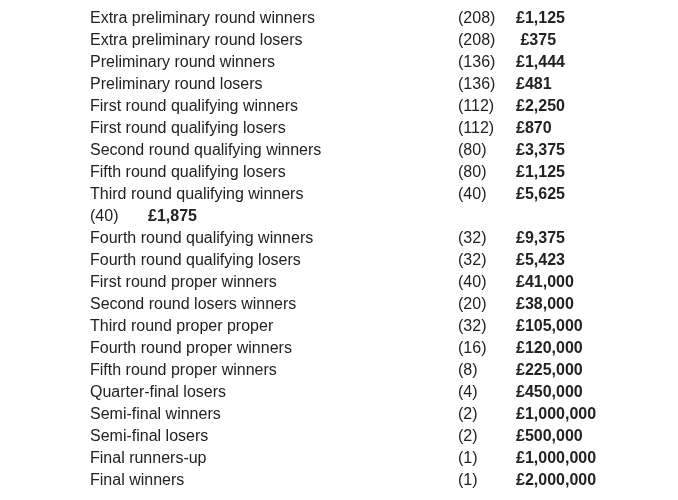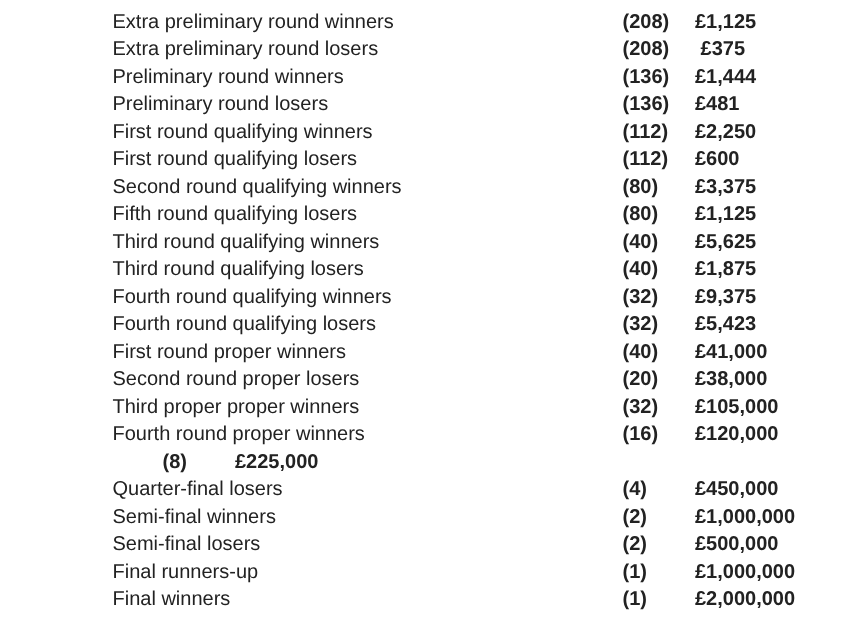--- a/index.html
+++ b/index.html
@@ -23,22 +23,21 @@
     height: 22px;
     line-height: 22px;
     white-space: pre;
   }
   .round-label {
     width: 368px;
     font-weight: 400;
   }
   .team-count {
     width: 58px;
-    font-weight: 700;
-    margin-left: 40px;
+    font-weight: 400;
   }
   .prize-amount {
     font-weight: 700;
   }
 </style>
 </head>
 <body>
 
 <div class="page">
   <div id="rows">
@@ -68,21 +67,21 @@
 
   <div class="row">
     <span class="round-label">First round qualifying winners</span>
     <span class="team-count">(112)</span>
     <span class="prize-amount">£2,250</span>
   </div>
 
   <div class="row">
     <span class="round-label">First round qualifying losers</span>
     <span class="team-count">(112)</span>
-    <span class="prize-amount">£600</span>
+    <span class="prize-amount">£870</span>
   </div>
 
   <div class="row">
     <span class="round-label">Second round qualifying winners</span>
     <span class="team-count">(80)</span>
     <span class="prize-amount">£3,375</span>
   </div>
 
   <div class="row">
     <span class="round-label">Fifth round qualifying losers</span>
@@ -90,21 +89,20 @@
     <span class="prize-amount">£1,125</span>
   </div>
 
   <div class="row">
     <span class="round-label">Third round qualifying winners</span>
     <span class="team-count">(40)</span>
     <span class="prize-amount">£5,625</span>
   </div>
 
   <div class="row">
-    <span class="round-label">Third round qualifying losers</span>
     <span class="team-count">(40)</span>
     <span class="prize-amount">£1,875</span>
   </div>
 
   <div class="row">
     <span class="round-label">Fourth round qualifying winners</span>
     <span class="team-count">(32)</span>
     <span class="prize-amount">£9,375</span>
   </div>
 
@@ -114,38 +112,39 @@
     <span class="prize-amount">£5,423</span>
   </div>
 
   <div class="row">
     <span class="round-label">First round proper winners</span>
     <span class="team-count">(40)</span>
     <span class="prize-amount">£41,000</span>
   </div>
 
   <div class="row">
-    <span class="round-label">Second round proper losers</span>
+    <span class="round-label">Second round losers winners</span>
     <span class="team-count">(20)</span>
     <span class="prize-amount">£38,000</span>
   </div>
 
   <div class="row">
-    <span class="round-label">Third proper proper winners</span>
+    <span class="round-label">Third round proper proper</span>
     <span class="team-count">(32)</span>
     <span class="prize-amount">£105,000</span>
   </div>
 
   <div class="row">
     <span class="round-label">Fourth round proper winners</span>
     <span class="team-count">(16)</span>
     <span class="prize-amount">£120,000</span>
   </div>
 
   <div class="row">
+    <span class="round-label">Fifth round proper winners</span>
     <span class="team-count">(8)</span>
     <span class="prize-amount">£225,000</span>
   </div>
 
   <div class="row">
     <span class="round-label">Quarter-final losers</span>
     <span class="team-count">(4)</span>
     <span class="prize-amount">£450,000</span>
   </div>
 

